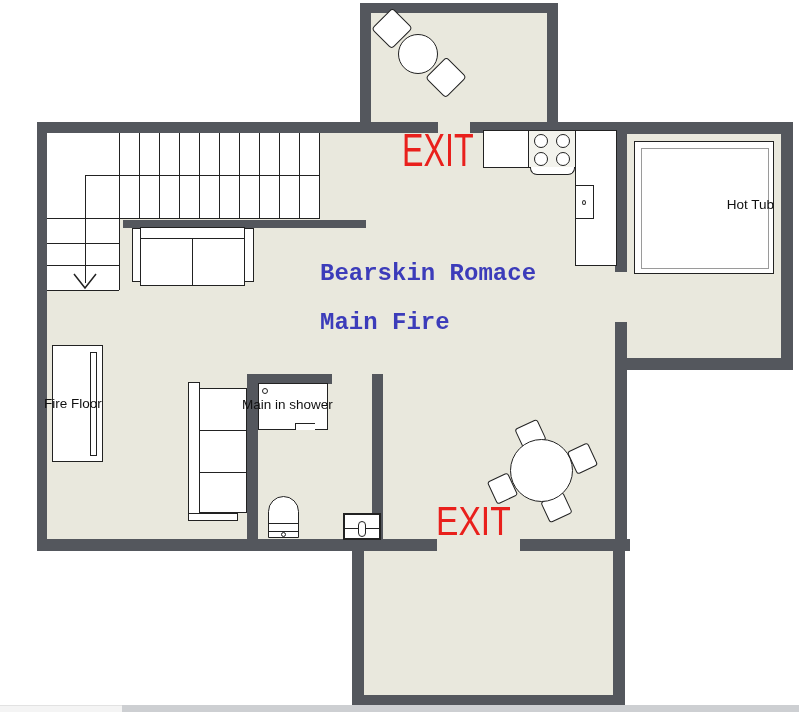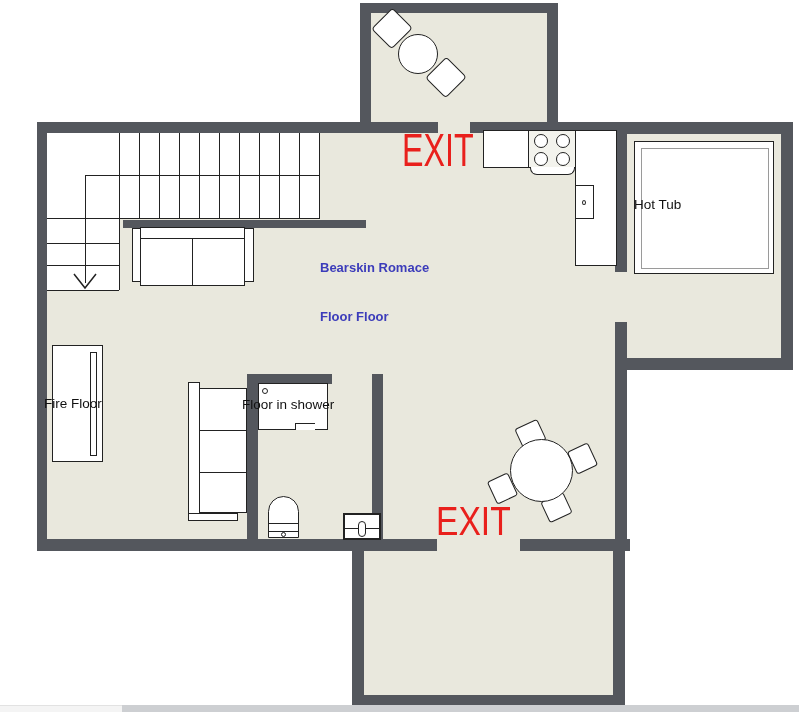--- a/index.html
+++ b/index.html
@@ -7,22 +7,22 @@
           font-family:"Liberation Sans","DejaVu Sans",sans-serif;}
   .abs{position:absolute;}
   .floor{position:absolute;background:var(--floor,#e9e8dd);z-index:1;}
   .wall{position:absolute;background:var(--wall,#54575d);z-index:2;}
   .gap{position:absolute;background:var(--floor,#e9e8dd);z-index:3;}
   .stairbg{position:absolute;background:#fff;z-index:4;}
   .lnh{position:absolute;height:1px;background:var(--line,#222);z-index:5;}
   .lnv{position:absolute;width:1px;background:var(--line,#222);z-index:5;}
   .furn{position:absolute;background:#fff;border:1px solid var(--line,#222);box-sizing:border-box;z-index:5;}
   .lbl{position:absolute;color:#111;font-size:13.5px;line-height:1.1;white-space:nowrap;z-index:8;}
-  .title{position:absolute;color:var(--title-blue,#3c3cba);font-size:13px;font-weight:bold;
-         line-height:1.1;white-space:nowrap;z-index:8;}
+  .title{position:absolute;color:var(--title-blue,#3c3cba);font-size:24px;font-weight:bold;
+         line-height:1.1;white-space:nowrap;z-index:8;font-family:Liberation Mono, monospace;}
   .exit{position:absolute;color:var(--exit-red,#e9201c);font-weight:normal;line-height:1;
         white-space:nowrap;z-index:9;transform-origin:left top;}
   .chair{position:absolute;background:#fff;border:1px solid var(--line,#222);border-radius:3px;
          box-sizing:border-box;z-index:5;}
   .circle{position:absolute;background:#fff;border:1px solid var(--line,#222);border-radius:50%;
           box-sizing:border-box;z-index:6;}
   svg{position:absolute;z-index:6;overflow:visible;}
 </style>
 </head>
 <body>
@@ -92,21 +92,21 @@
   <div class="circle" style="left:556px;top:134px;width:14px;height:14px;"></div>
   <div class="circle" style="left:534px;top:152px;width:14px;height:14px;"></div>
   <div class="circle" style="left:556px;top:152px;width:14px;height:14px;"></div>
   <div class="furn" style="left:530px;top:167px;width:45px;height:8px;border-top:none;border-radius:0 0 7px 7px;"></div>
   <div class="furn" style="left:575px;top:130px;width:42px;height:136px;"></div>
   <div class="furn" style="left:575px;top:185px;width:19px;height:34px;"></div>
   <div class="circle" style="left:582px;top:200px;width:4px;height:5px;border-radius:50%;"></div>
 
   <div class="furn" style="left:634px;top:141px;width:140px;height:133px;"></div>
   <div class="abs" style="left:641px;top:148px;width:126px;height:119px;border:1px solid #9a9a9a;z-index:6;"></div>
-  <div class="lbl" style="left:634px;top:198px;width:140px;text-align:left;">Hot Tub</div>
+  <div class="lbl" style="left:634px;top:198px;width:140px;text-align:right;">Hot Tub</div>
 
   <div class="chair" style="left:377px;top:14px;width:30px;height:29px;transform:rotate(-45deg);border-radius:4px;"></div>
   <div class="chair" style="left:431px;top:63px;width:30px;height:29px;transform:rotate(135deg);border-radius:4px;"></div>
   <div class="circle" style="left:398px;top:34px;width:40px;height:40px;"></div>
 
   <div class="furn" style="left:132px;top:228px;width:10px;height:54px;"></div>
   <div class="furn" style="left:244px;top:228px;width:10px;height:54px;"></div>
   <div class="furn" style="left:140px;top:227px;width:105px;height:59px;"></div>
   <div class="lnh" style="left:140px;top:238px;width:105px;z-index:6;"></div>
   <div class="lnv" style="left:192px;top:238px;height:48px;z-index:6;"></div>
@@ -117,38 +117,38 @@
   <div class="lnh" style="left:199px;top:472px;width:48px;z-index:6;"></div>
   <div class="furn" style="left:188px;top:513px;width:50px;height:8px;"></div>
 
   <div class="furn" style="left:52px;top:345px;width:51px;height:117px;"></div>
   <div class="abs" style="left:90px;top:352px;width:7px;height:104px;border:1px solid #222;box-sizing:border-box;background:#fff;z-index:6;"></div>
   <div class="lbl" style="left:44px;top:397px;">Fire Floor</div>
 
   <div class="furn" style="left:258px;top:383px;width:70px;height:47px;"></div>
   <div class="circle" style="left:262px;top:388px;width:6px;height:6px;"></div>
   <div class="abs" style="left:295px;top:423px;width:20px;height:7px;background:#fff;border-left:1px solid #222;border-top:1px solid #222;box-sizing:border-box;z-index:6;"></div>
-  <div class="lbl" style="left:242px;top:398px;z-index:9;">Floor in shower</div>
+  <div class="lbl" style="left:242px;top:398px;z-index:9;">Main in shower</div>
 
   <div class="furn" style="left:268px;top:496px;width:31px;height:42px;border-radius:16px 16px 0 0;"></div>
   <div class="lnh" style="left:269px;top:523px;width:29px;z-index:6;"></div>
   <div class="lnh" style="left:269px;top:531px;width:29px;z-index:6;"></div>
   <div class="circle" style="left:281px;top:532px;width:5px;height:5px;"></div>
 
   <div class="furn" style="left:343px;top:513px;width:38px;height:27px;border-width:2px;"></div>
   <div class="lnh" style="left:345px;top:528px;width:34px;z-index:6;"></div>
   <div class="abs" style="left:358px;top:521px;width:8px;height:16px;border:1px solid #222;border-radius:4px;background:#fff;box-sizing:border-box;z-index:6;"></div>
 
   <div class="chair" style="left:518px;top:423px;width:25px;height:23px;transform:rotate(-25deg);"></div>
   <div class="chair" style="left:570px;top:447px;width:25px;height:23px;transform:rotate(65deg);"></div>
   <div class="chair" style="left:544px;top:496px;width:25px;height:23px;transform:rotate(155deg);"></div>
   <div class="chair" style="left:490px;top:477px;width:25px;height:23px;transform:rotate(245deg);"></div>
   <div class="circle" style="left:510px;top:439px;width:63px;height:63px;"></div>
 
   <div class="title" style="left:320px;top:261px;">Bearskin Romace</div>
-  <div class="title" style="left:320px;top:310px;">Floor Floor</div>
+  <div class="title" style="left:320px;top:310px;">Main Fire</div>
   <div class="exit" style="left:402px;top:127px;font-size:46px;transform:scaleX(0.70);">EXIT</div>
   <div class="exit" style="left:436px;top:501px;font-size:40px;transform:scaleX(0.84);">EXIT</div>
 
   <div class="abs" style="left:0;top:705px;width:799px;height:7px;background:#f4f4f4;border-top:1px solid #e2e2e2;box-sizing:border-box;z-index:10;"></div>
   <div class="abs" style="left:122px;top:705px;width:677px;height:7px;background:#cdcfd2;z-index:11;"></div>
 
 </div>
 
 </body></html>

